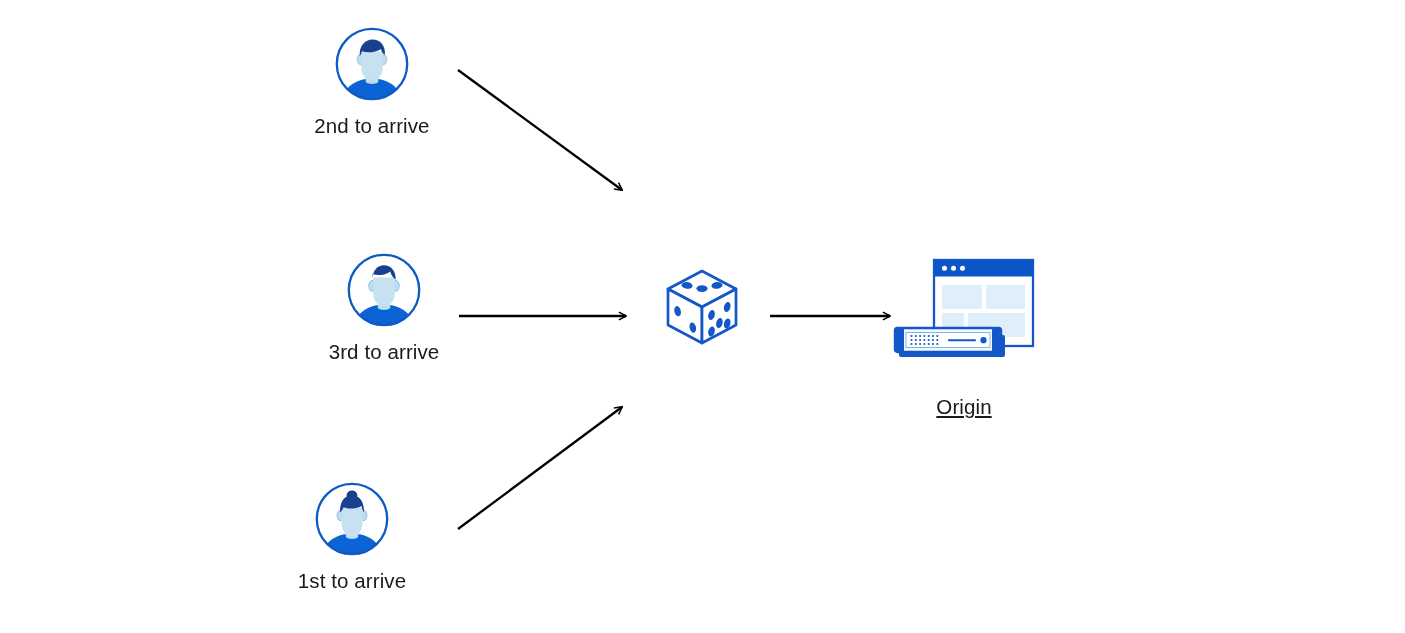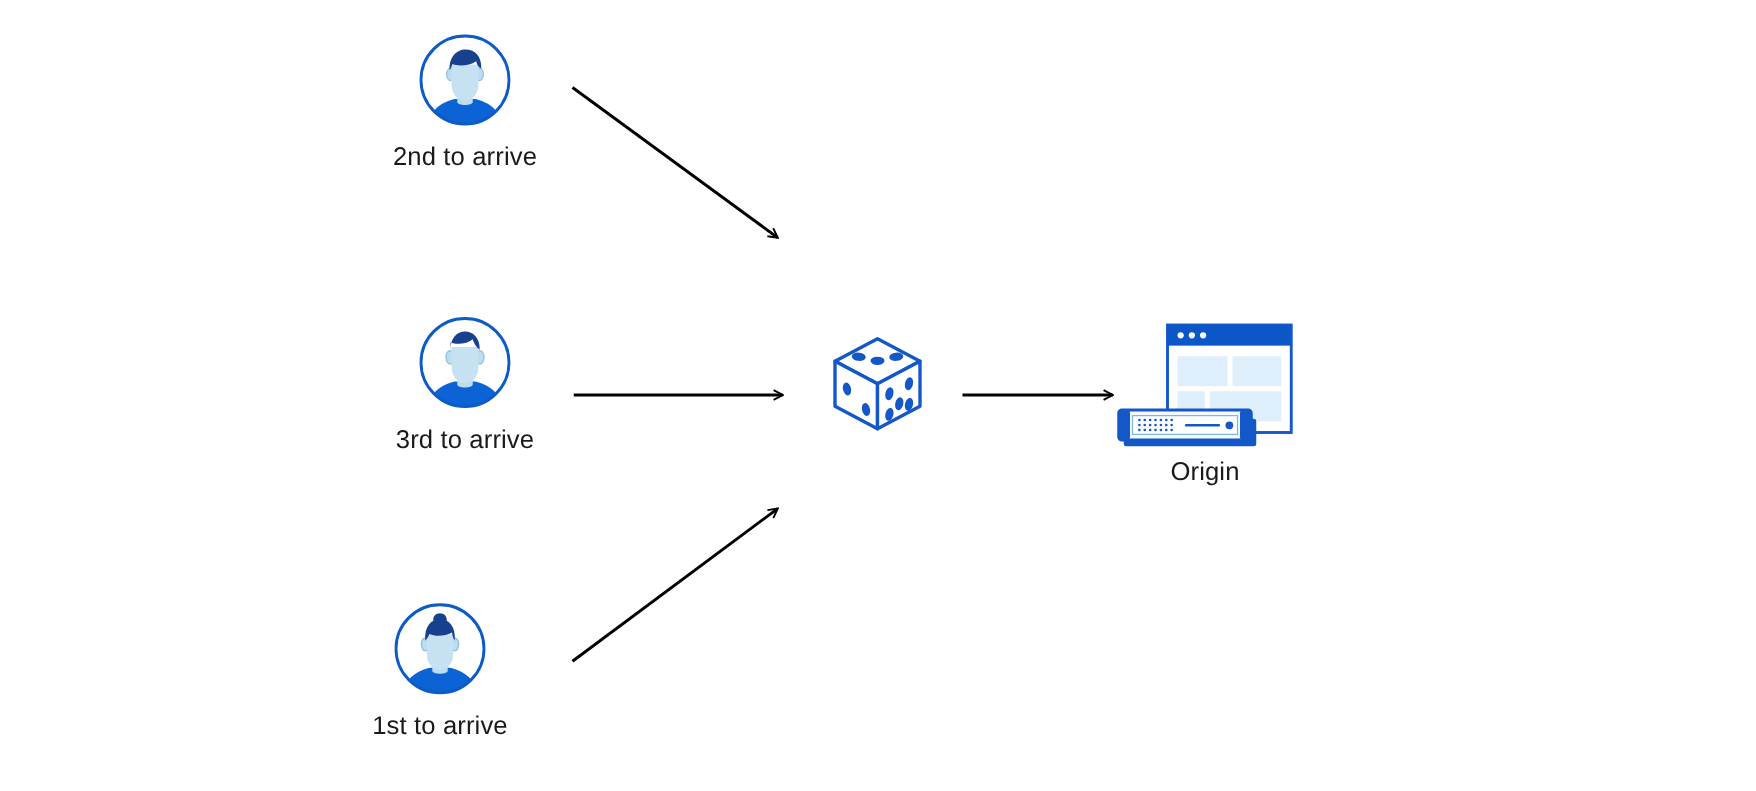--- a/index.html
+++ b/index.html
@@ -35,30 +35,30 @@
     color: #1a1a1a;
     font-size: 20.5px;
     font-family: "Liberation Sans", sans-serif;
     font-weight: 400;
     letter-spacing: 0.1px;
   }
 
   
   .avatar-node { width: 76px; height: 76px; }
   #client-2nd { left: 334px; top: 26px; }
-  #client-3rd { left: 334px; top: 252px; }
+  #client-3rd { left: 346px; top: 252px; }
   #client-1st { left: 314px; top: 481px; }
   .avatar-node .node-label { top: 88px; }
 
   
   #dice-node { left: 662px; top: 267px; width: 80px; height: 80px; }
 
   
   #origin-node { left: 893px; top: 256px; width: 145px; height: 105px; }
-  #origin-node .node-label { top: 110px; left: 71px; }
+  #origin-node .node-label { top: 139px; left: 71px; text-decoration: underline; }
 
   
   #arrows-layer {
     position: absolute;
     left: 0;
     top: 0;
     width: 1405px;
     height: 633px;
     pointer-events: none;
   }

